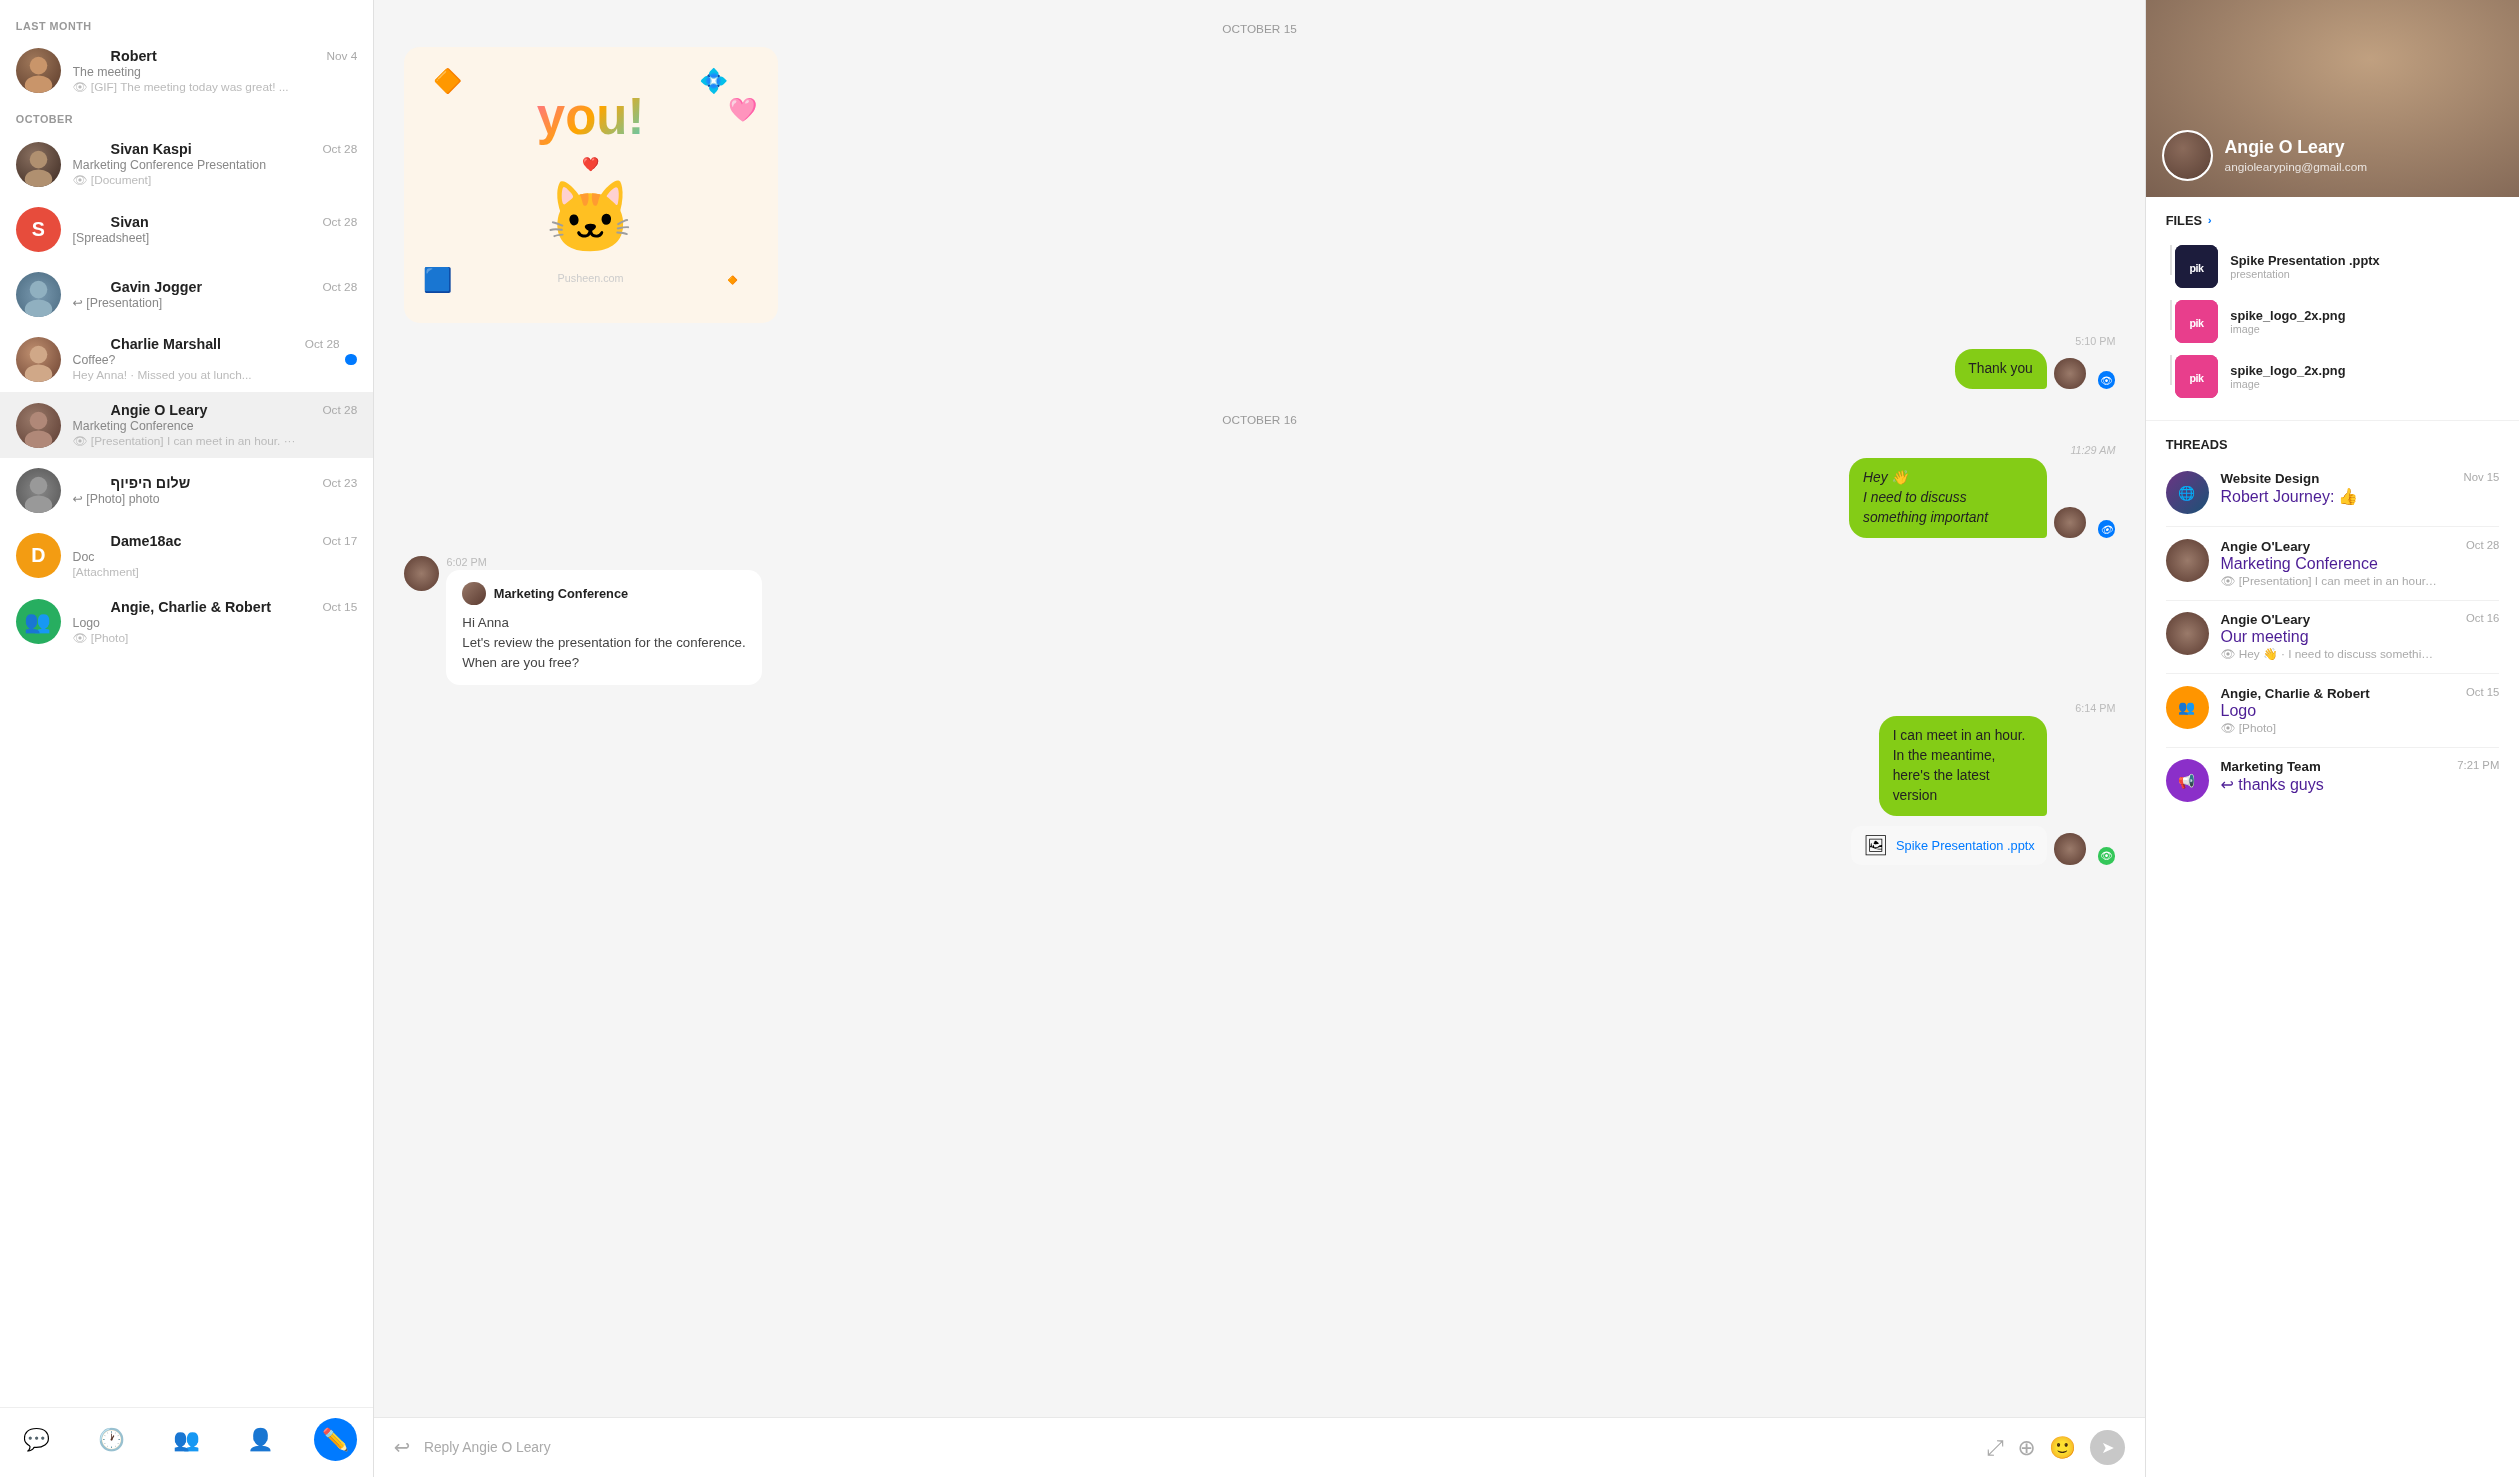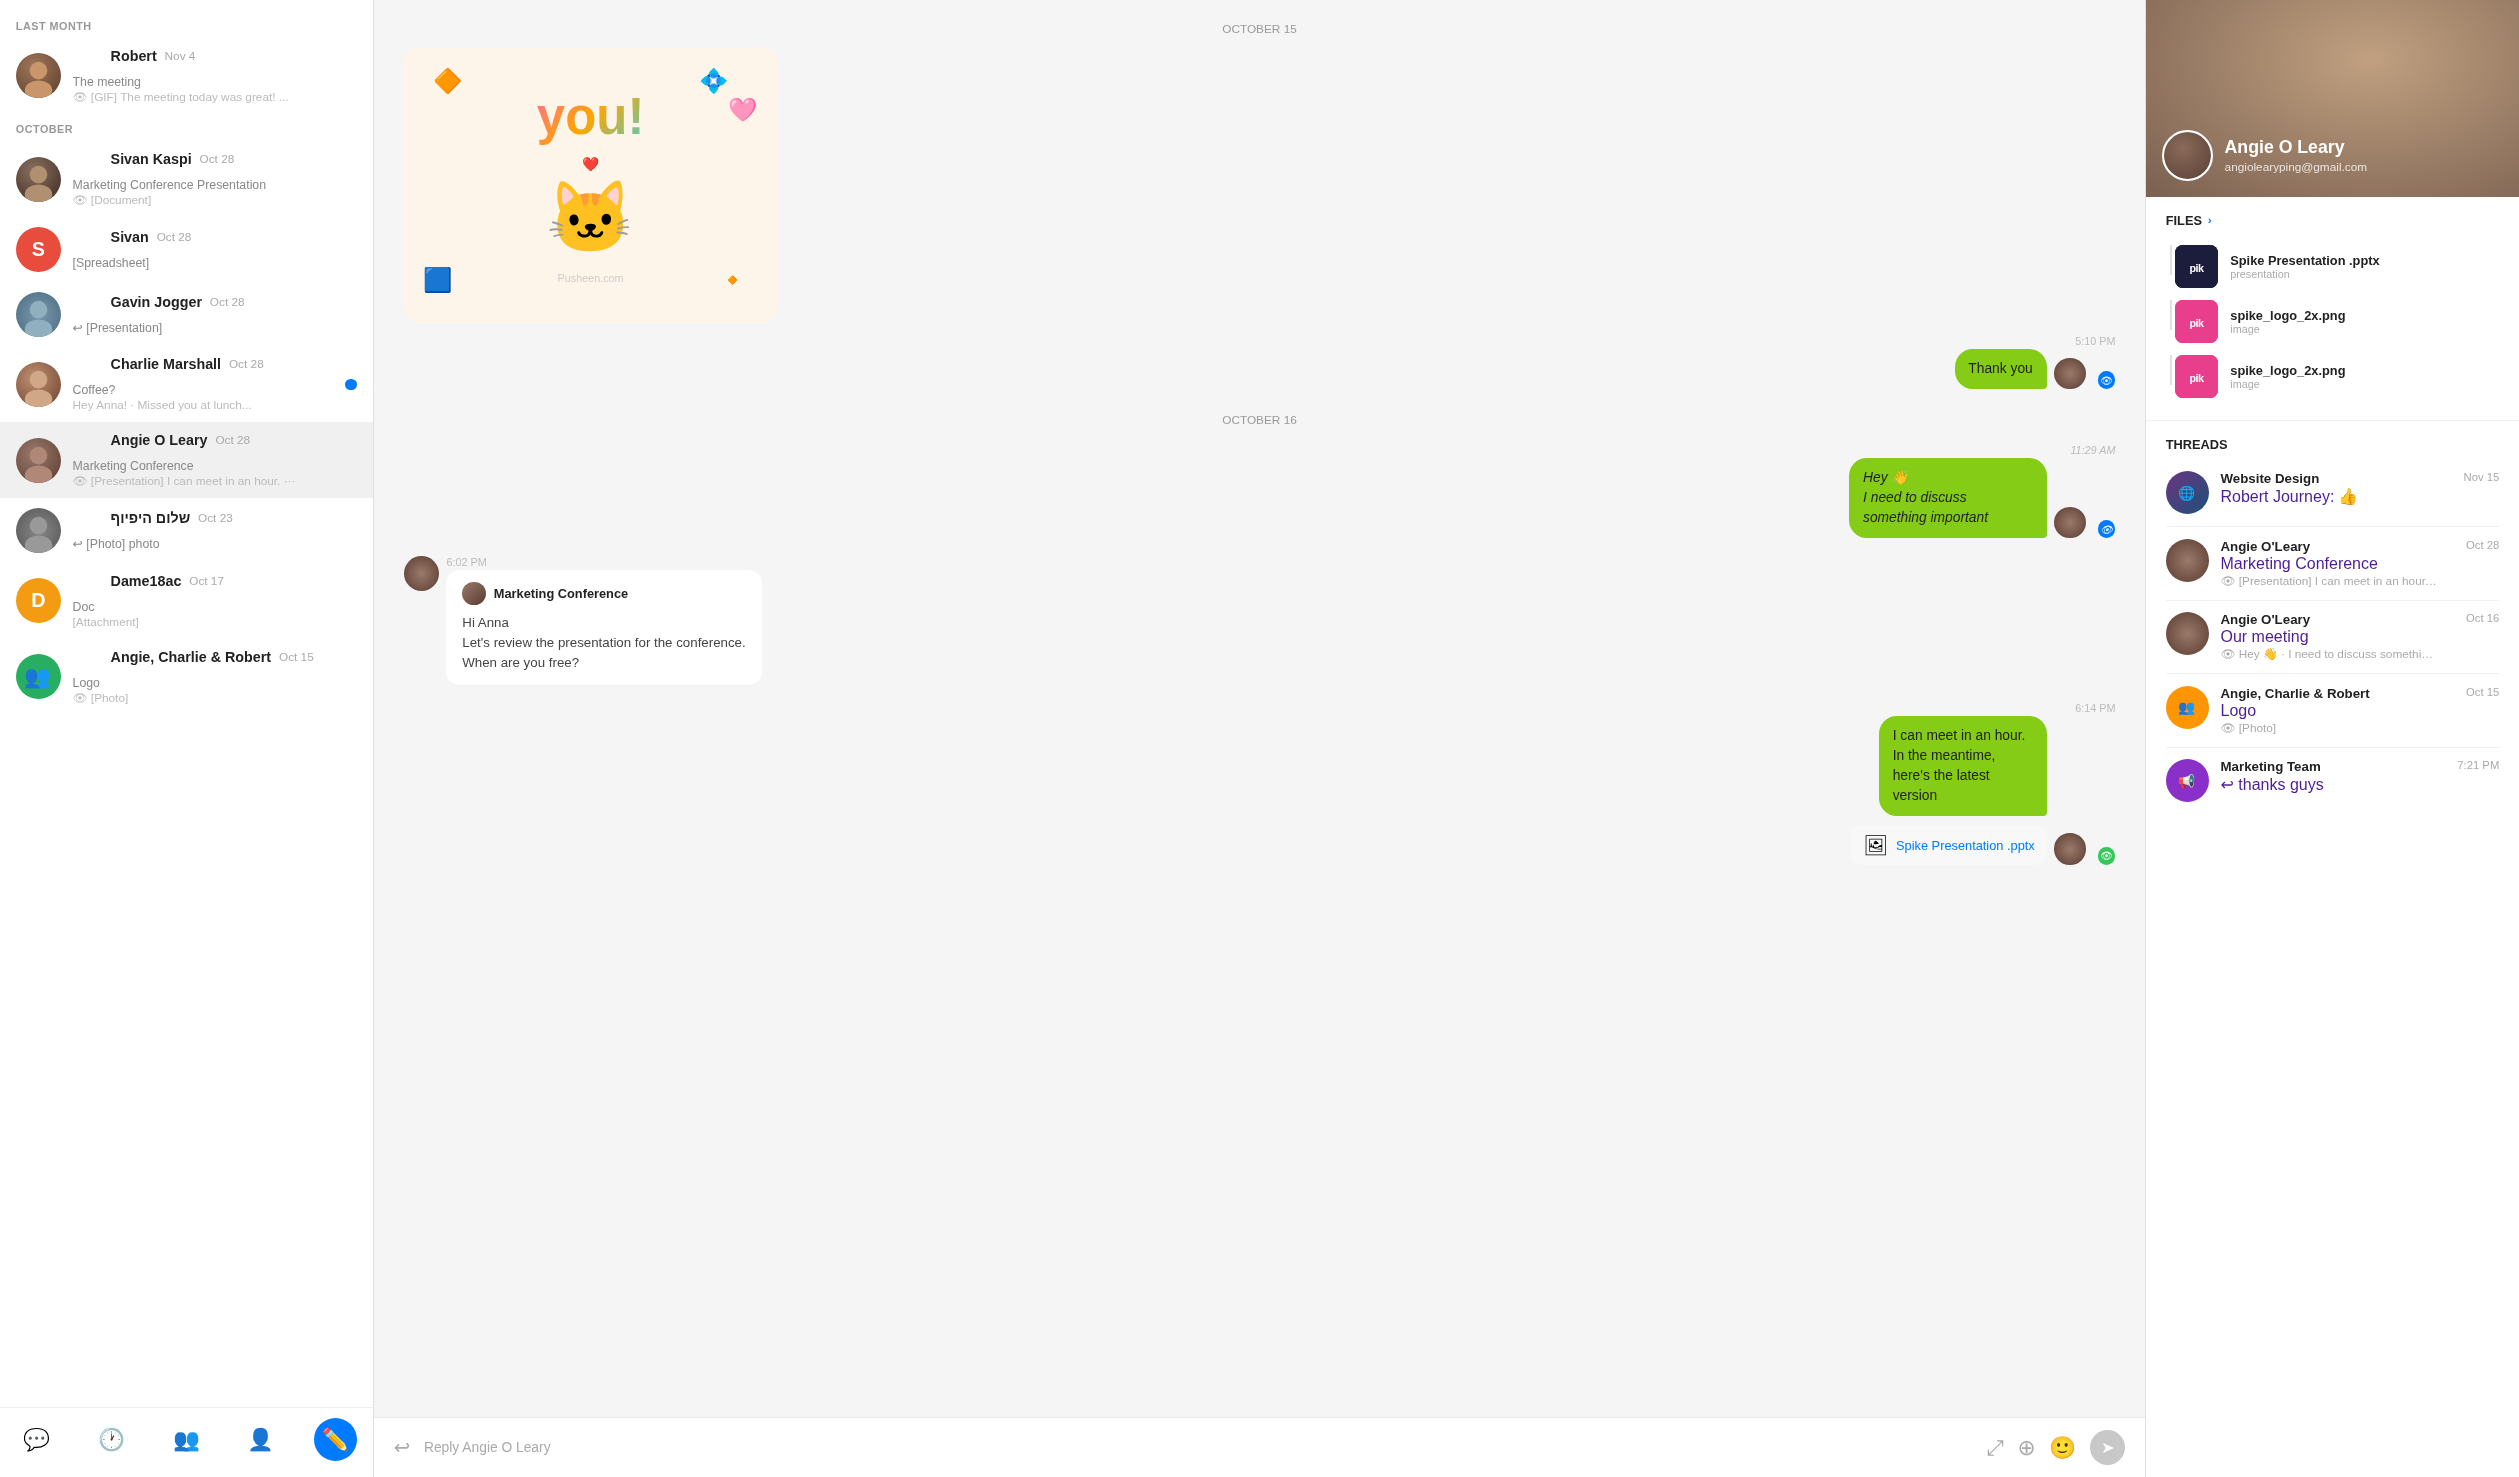--- a/index.html
+++ b/index.html
@@ -46,24 +46,24 @@
       display: flex;
       align-items: center;
       justify-content: center;
       font-weight: 700;
       font-size: 17.7px;
       color: #fff;
       overflow: hidden;
       position: relative;
     }
     .chat-info { flex: 1; overflow: hidden; }
-    .chat-top { display: flex; align-items: center; padding-left: 38px; }
+    .chat-top { display: flex; justify-content: space-between; align-items: center; padding-left: 38px; }
     .chat-name { font-size: 14.3px; font-weight: 600; color: #222; }
     .chat-date { font-size: 11.8px; color: #aaa; white-space: nowrap; margin-left: 7.9px; }
-    .chat-sub { font-size: 12.3px; color: #888; white-space: nowrap; overflow: hidden; text-overflow: ellipsis; margin-top: 11px; }
+    .chat-sub { font-size: 12.3px; color: #888; white-space: nowrap; overflow: hidden; text-overflow: ellipsis; margin-top: 1px; }
     .chat-sub2 { font-size: 11.8px; color: #bbb; white-space: nowrap; overflow: hidden; text-overflow: ellipsis; margin-top: 1px; }
     .unread-dot {
       width: 11.8px; height: 11.8px; border-radius: 50%;
       background: #007aff;
       flex-shrink: 0;
       margin-left: 5.9px;
     }
 
     
     .bottom-nav {

